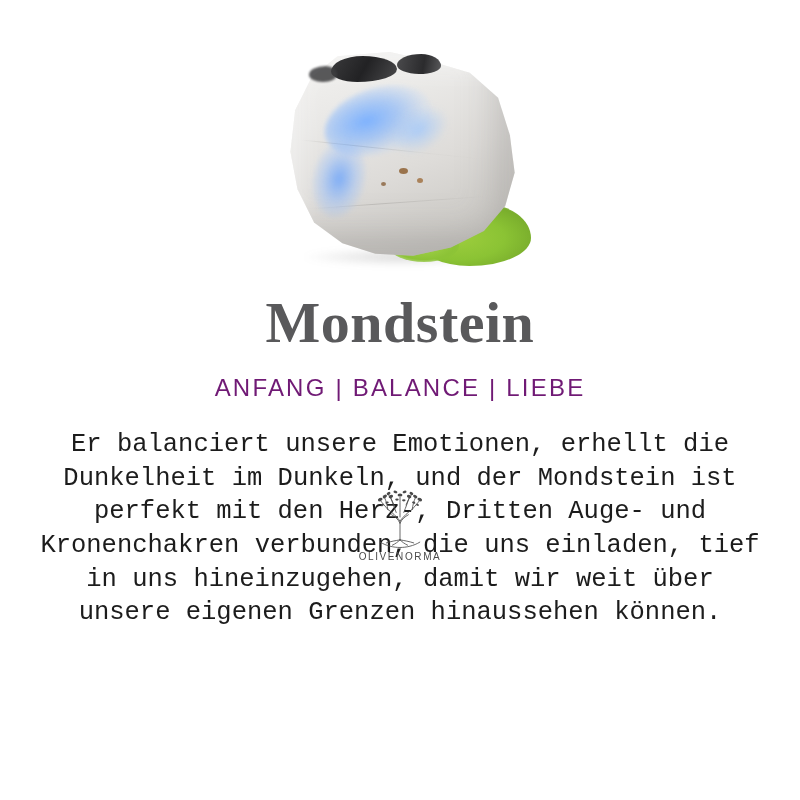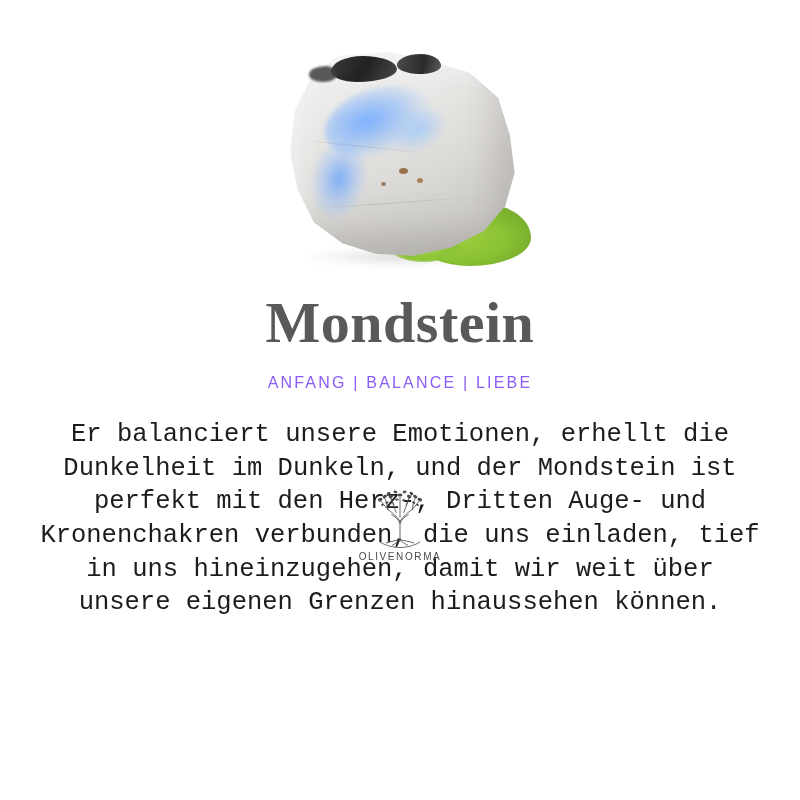--- a/index.html
+++ b/index.html
@@ -197,23 +197,23 @@
     font-weight: 700;
     color: #59595b;
     letter-spacing: 0.5px;
     margin: 22px 0 0 0;
     line-height: 1;
     text-align: center;
   }
   .subtitle {
     margin-top: 22px;
     font-family: "Liberation Sans", sans-serif;
-    font-size: 16px;
+    font-size: 24px;
     letter-spacing: 2.2px;
-    color: #8b5cf6;
+    color: #701a75;
     text-align: center;
     font-weight: 400;
   }
   .description {
     margin-top: 26px;
     width: 720px;
     text-align: center;
     font-family: Liberation Mono, monospace;
     font-size: 25.5px;
     line-height: 1.32;

